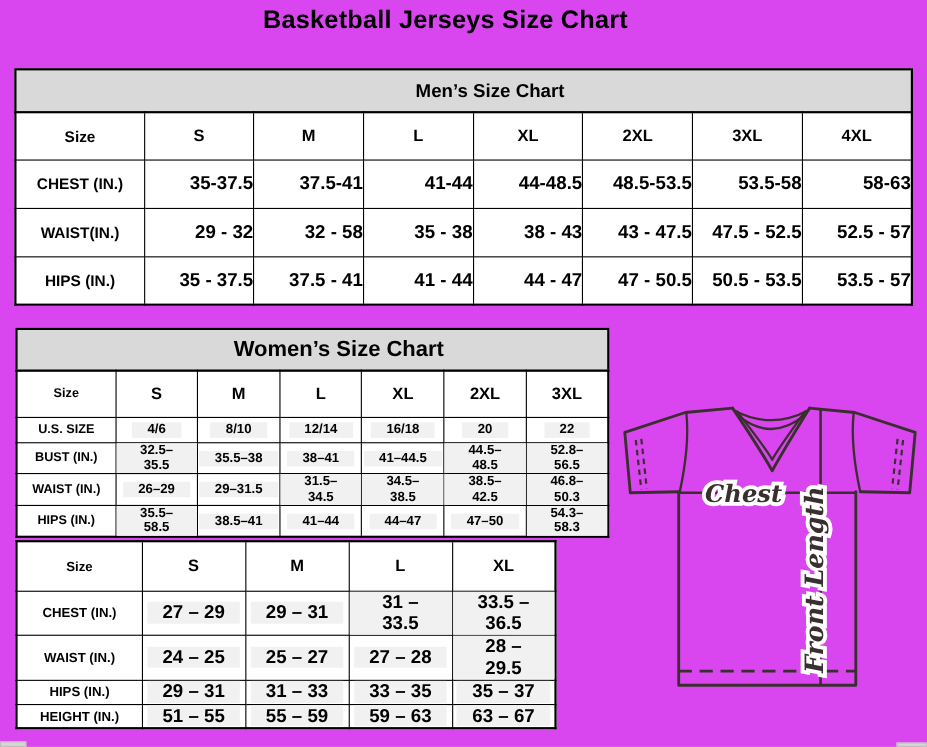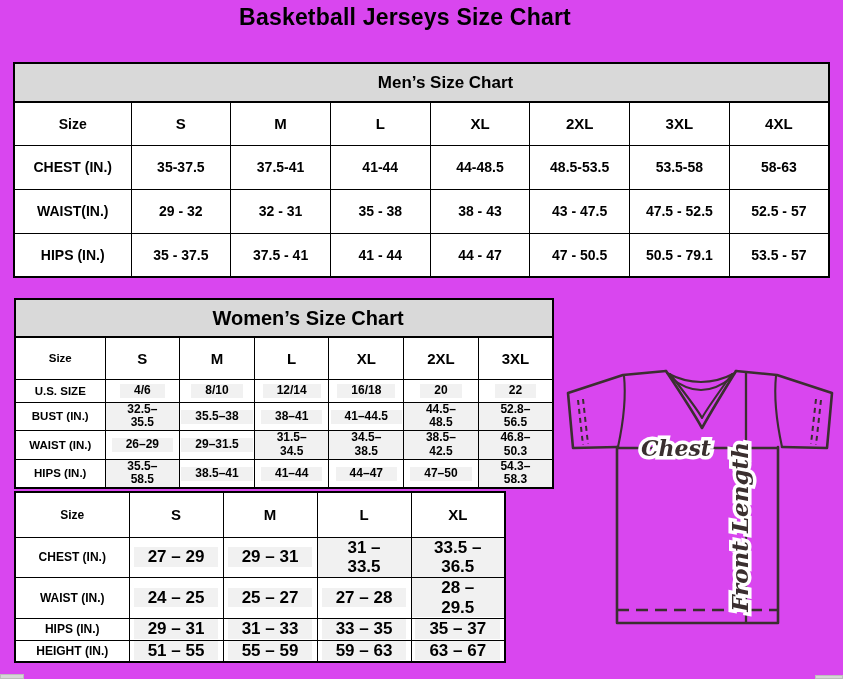--- a/index.html
+++ b/index.html
@@ -32,21 +32,21 @@
   .chart th,.chart td{
     border:1px solid var(--table-border);
     text-align:center;vertical-align:middle;font-weight:bold;padding:0;
   }
 
   
   .mens{left:13px;top:62px;width:817px;}
   .mens .band{height:41px;}
   .mens thead th{height:43px;font-size:15px;}
   .mens tbody tr{height:44px;}
-  .mens tbody td{font-size:14px;}
+  .mens tbody td{font-size:17px;text-align:right;}
   .mens th:first-child,.mens tbody th{width:117px;font-size:14px;}
 
   
   .womens{left:14px;top:298px;width:540px;}
   .womens .band{height:40px;font-size:20px;}
   .womens thead th{height:42px;font-size:15px;}
   .womens tbody tr{height:23px;}
   .womens tbody td{font-size:12px;}
   .womens th:first-child,.womens tbody th{width:90px;font-size:11.5px;}
 
@@ -108,35 +108,35 @@
             <td><span>37.5-41</span></td>
             <td><span>41-44</span></td>
             <td><span>44-48.5</span></td>
             <td><span>48.5-53.5</span></td>
             <td><span>53.5-58</span></td>
             <td><span>58-63</span></td>
           </tr>
           <tr>
             <th>WAIST(IN.)</th>
             <td><span>29 - 32</span></td>
-            <td><span>32 - 31</span></td>
+            <td><span>32 - 58</span></td>
             <td><span>35 - 38</span></td>
             <td><span>38 - 43</span></td>
             <td><span>43 - 47.5</span></td>
             <td><span>47.5 - 52.5</span></td>
             <td><span>52.5 - 57</span></td>
           </tr>
           <tr>
             <th>HIPS (IN.)</th>
             <td><span>35 - 37.5</span></td>
             <td><span>37.5 - 41</span></td>
             <td><span>41 - 44</span></td>
             <td><span>44 - 47</span></td>
             <td><span>47 - 50.5</span></td>
-            <td><span>50.5 - 79.1</span></td>
+            <td><span>50.5 - 53.5</span></td>
             <td><span>53.5 - 57</span></td>
           </tr>
         </tbody>
       </table>
   </section>
 
   <section class="chart womens shaded">
     <div class="band">Women’s Size Chart</div>
     <table>
         <thead>

